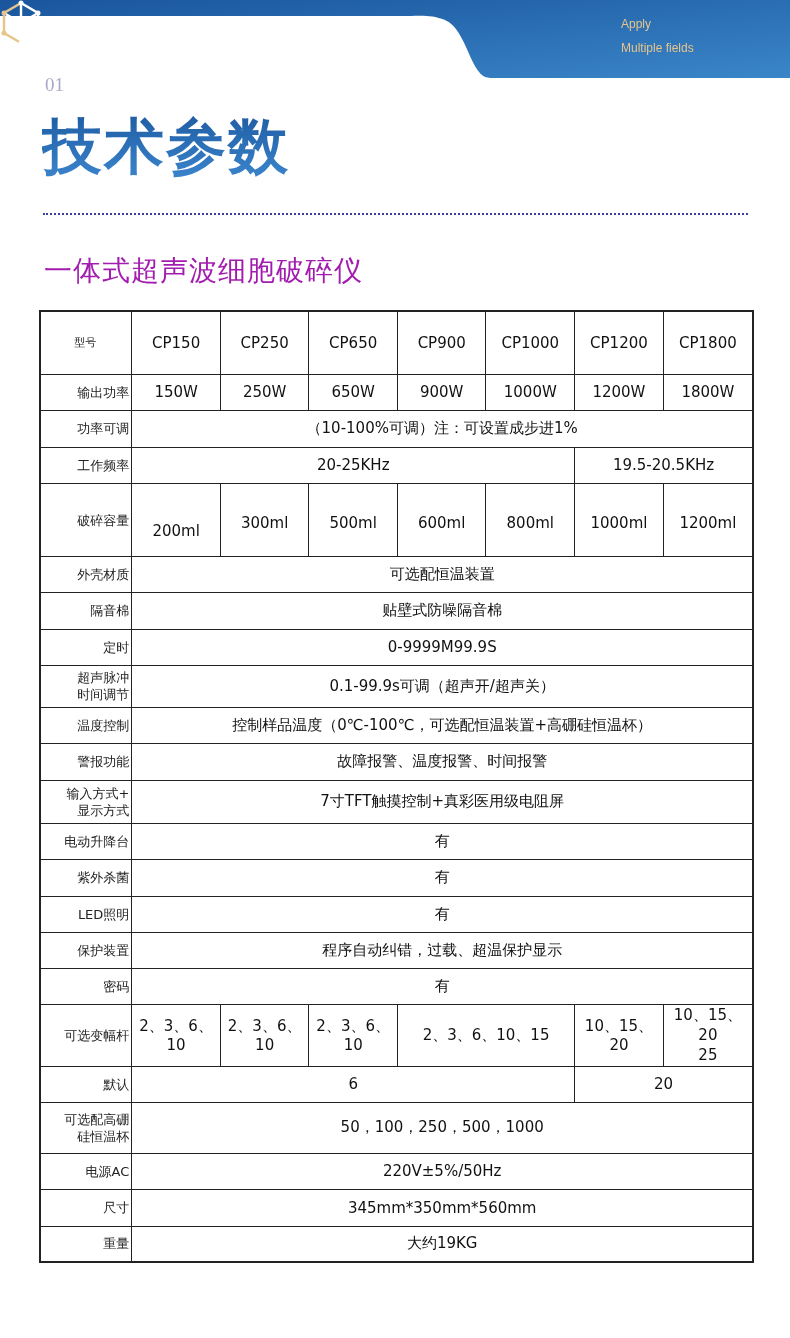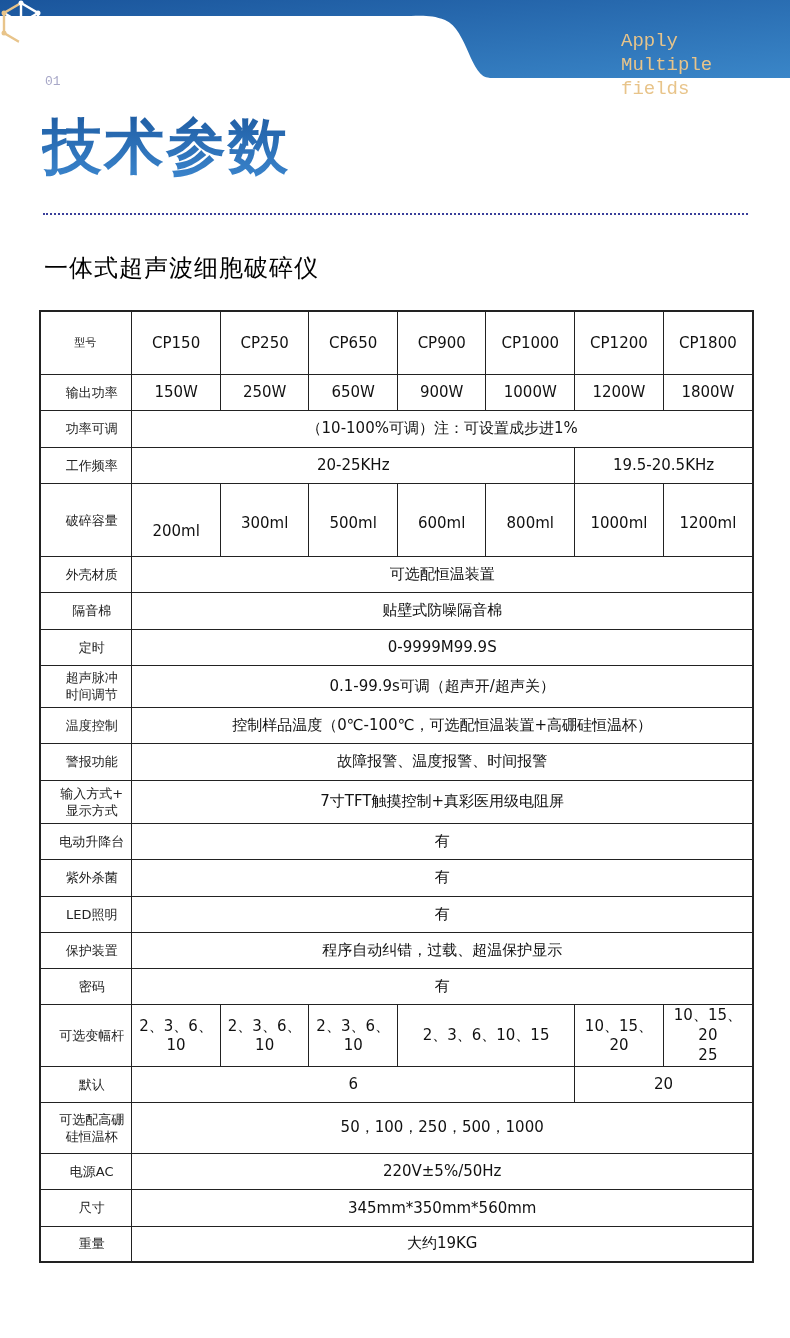--- a/index.html
+++ b/index.html
@@ -8,58 +8,58 @@
     background: #ffffff;
     font-family: "DejaVu Sans", "Liberation Sans", sans-serif;
     color: #111;
   }
   .banner {
     position: absolute; top: 0; left: 0; width: 790px; height: 78px;
   }
   .banner svg { position: absolute; top: 0; left: 0; }
   .banner-icon { position: absolute; left: 546px; top: 17px; width: 42px; height: 46px; }
   .banner-text {
-    position: absolute; left: 621px; top: 29px;
-    color: #e8c48a; font-family: Liberation Mono, monospace;
-    font-size: 19px; line-height: 24px;
+    position: absolute; left: 621px; top: 12px;
+    color: #e8c48a; font-family: Liberation Sans, sans-serif;
+    font-size: 12px; line-height: 24px;
   }
   .section-no {
     position: absolute; left: 45px; top: 74px;
-    font-family: Liberation Mono, monospace; font-size: 13px; color: #a8a8c8;
+    font-family: Liberation Serif, serif; font-size: 19px; color: #a8a8c8;
   }
   .page-title {
     position: absolute; left: 42px; top: 108px;
     font-size: 60px; font-weight: bold; letter-spacing: 2px;
     font-family: "DejaVu Serif", serif;
     color: #2b6cb5;
     background: linear-gradient(180deg, #1d5aa0 0%, #3c87cf 100%);
     -webkit-background-clip: text; background-clip: text; -webkit-text-fill-color: transparent;
     line-height: 76px;
   }
   .dotted-rule {
     position: absolute; left: 43px; top: 213px; width: 705px; height: 0;
     border-top: 2px dotted #3a3f9a;
   }
   .product-name {
     position: absolute; left: 44px; top: 252px;
-    font-size: 24px; color: #000000; letter-spacing: 1px;
+    font-size: 28px; color: #a21caf; letter-spacing: 1px;
   }
   table.spec {
     position: absolute; left: 39px; top: 310px;
     width: 715px; border-collapse: collapse;
     border: 2px solid #222;
     font-size: 15px; color: #111;
   }
   table.spec td {
     border: 1px solid #222;
     text-align: center; vertical-align: middle;
     padding: 0 2px;
   }
   table.spec td.label {
-    text-align: center; padding-left: 13px; font-size: 13px; color: #222;
+    text-align: right; padding-left: 13px; font-size: 13px; color: #222;
     width: 76px; line-height: 17px;
   }
   table.spec td.label.c { text-align: center; padding-left: 0; }
   td.small2 { line-height: 20px; }
 </style>
 </head>
 <body>
 
 <div class="banner">
   <svg width="790" height="78" viewBox="0 0 790 78">

